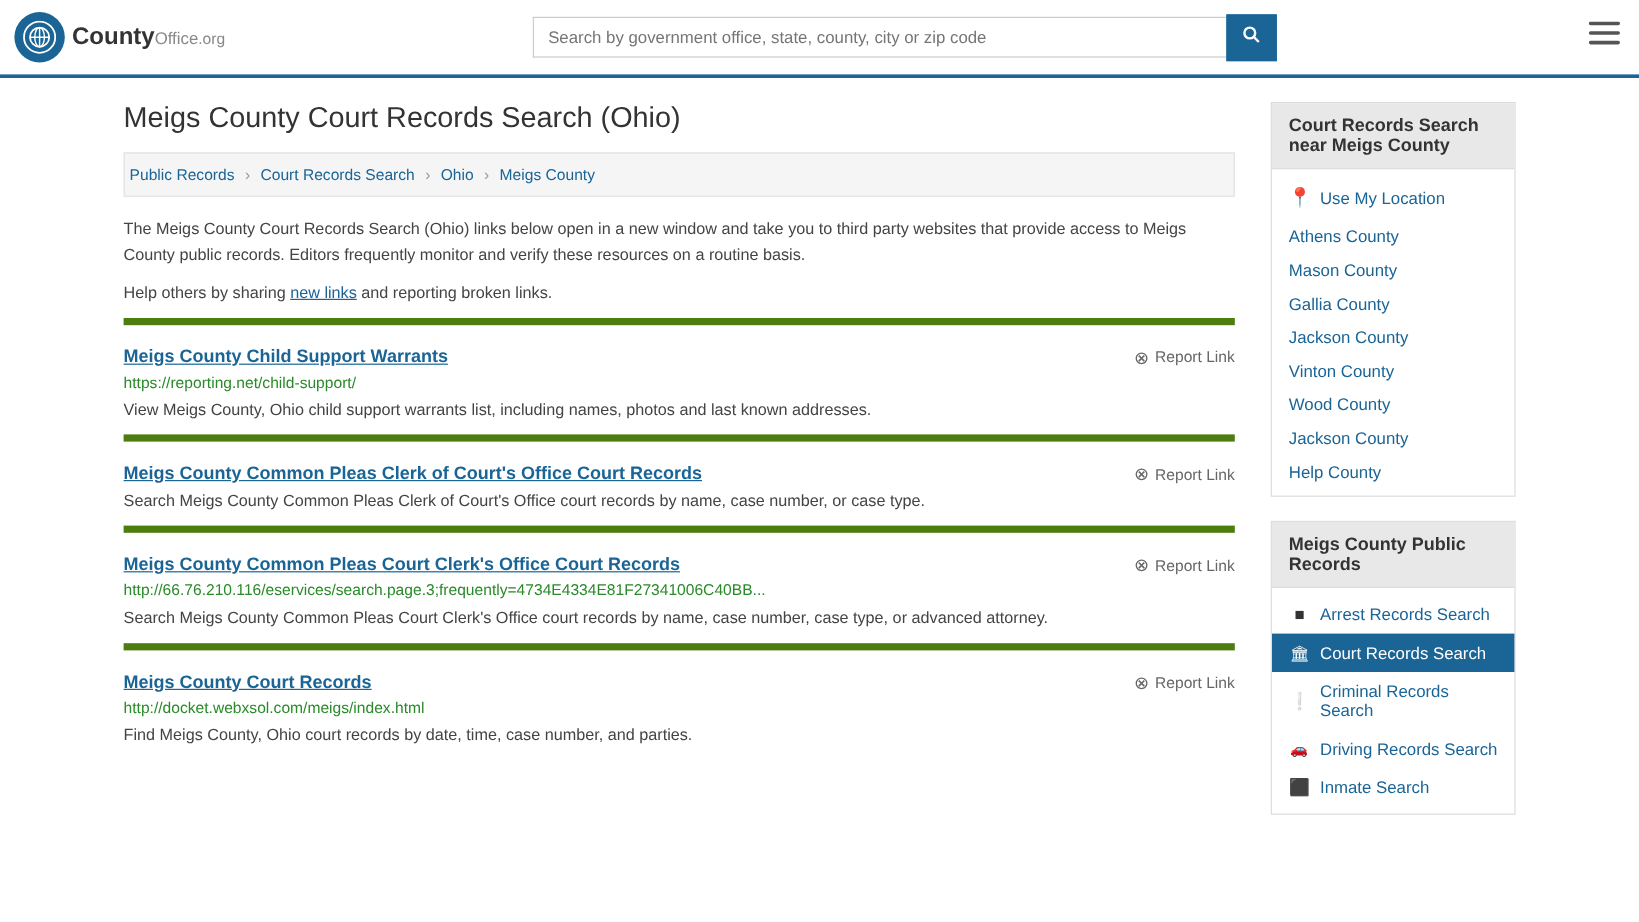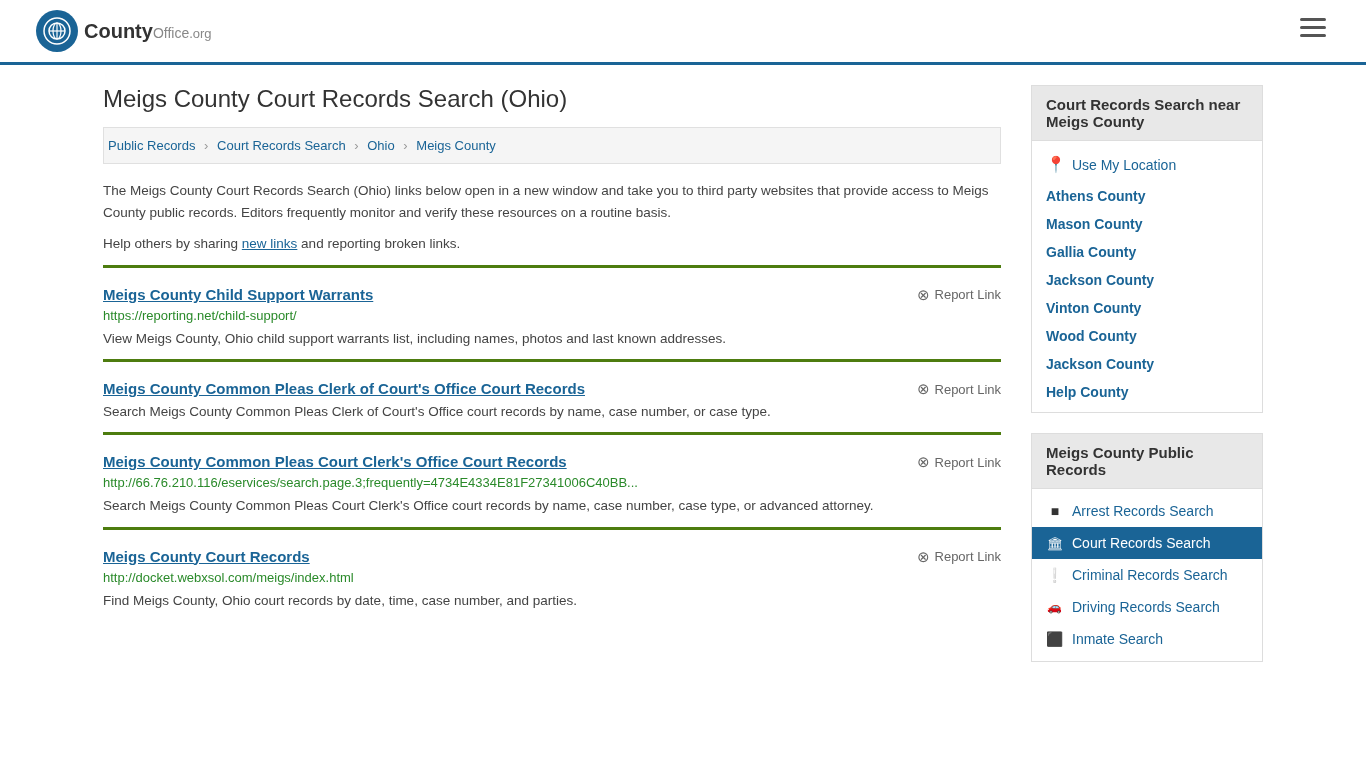--- a/index.html
+++ b/index.html
@@ -2,21 +2,21 @@
 <html><head>
   <meta charset="utf-8">
   <style>
     * { margin: 0; padding: 0; box-sizing: border-box; }
     body { font-family: Arial, sans-serif; font-size: 14px; color: #333; background: #fff; }
 
     
     #header {
       background: #fff;
       border-bottom: 3px solid #1a6496;
-      padding: 10px 36px;
+      padding: 10px 12px;
       display: flex;
       align-items: center;
       justify-content: space-between;
     }
     #logo-area {
       display: flex;
       align-items: center;
       gap: 6px;
     }
     #logo-circle {
@@ -110,21 +110,21 @@
       line-height: 1.6;
       margin-bottom: 10px;
     }
     .description-text a {
       color: #1a6496;
       text-decoration: underline;
     }
 
     
     .result-item {
-      border-top: 3px solid #4d7c0f;
+      border-top: 6px solid #4d7c0f;
       padding: 18px 0 10px 0;
     }
     .result-header {
       display: flex;
       align-items: flex-start;
       justify-content: space-between;
       margin-bottom: 4px;
     }
     .result-title {
       font-size: 15px;
@@ -153,21 +153,21 @@
       white-space: nowrap;
       margin-left: 14px;
       flex-shrink: 0;
     }
     .report-icon {
       font-size: 15px;
     }
 
     
     #sidebar {
-      width: 232px;
+      width: 204px;
       flex-shrink: 0;
     }
     .sidebar-section-header {
       background: #e8e8e8;
       padding: 10px 14px;
       font-size: 15px;
       font-weight: bold;
       color: #333;
       margin-bottom: 0;
     }
@@ -177,21 +177,20 @@
     }
     .sidebar-section-header {
       border-bottom: 1px solid #ddd;
     }
     .sidebar-links {
       padding: 6px 0;
     }
     .sidebar-link-item {
       padding: 6px 14px;
       font-size: 14px;
-      font-weight: bold;
     }
     .sidebar-link-item a {
       color: #1a6496;
       text-decoration: none;
     }
     .sidebar-use-location {
       padding: 8px 14px;
       display: flex;
       align-items: center;
       gap: 6px;
@@ -244,20 +243,29 @@
         <ellipse cx="14" cy="14" rx="4" ry="8" stroke="#fff" stroke-width="1.2" fill="none"></ellipse>
         <line x1="6" y1="14" x2="22" y2="14" stroke="#fff" stroke-width="1.2"></line>
         <line x1="14" y1="6" x2="14" y2="22" stroke="#fff" stroke-width="1.2"></line>
       </svg>
     </div>
     <div id="logo-text">
       County<span>Office</span><span style="color:#888;font-size:13px;font-weight:normal;">.org</span>
     </div>
   </div>
 
+  <div id="search-bar-area">
+    <input type="text" id="search-input" placeholder="Search by government office, state, county, city or zip code" style="">
+    <button id="search-button">
+      <svg width="16" height="16" viewBox="0 0 16 16" fill="white">
+        <circle cx="6.5" cy="6.5" r="4.5" stroke="white" stroke-width="2" fill="none"></circle>
+        <line x1="10" y1="10" x2="14" y2="14" stroke="white" stroke-width="2"></line>
+      </svg>
+    </button>
+  </div>
 
   <div id="menu-icon">
     <svg width="26" height="20" viewBox="0 0 26 20" fill="#555">
       <rect y="0" width="26" height="3" rx="1.5"></rect>
       <rect y="8" width="26" height="3" rx="1.5"></rect>
       <rect y="16" width="26" height="3" rx="1.5"></rect>
     </svg>
   </div>
 </div>
 

